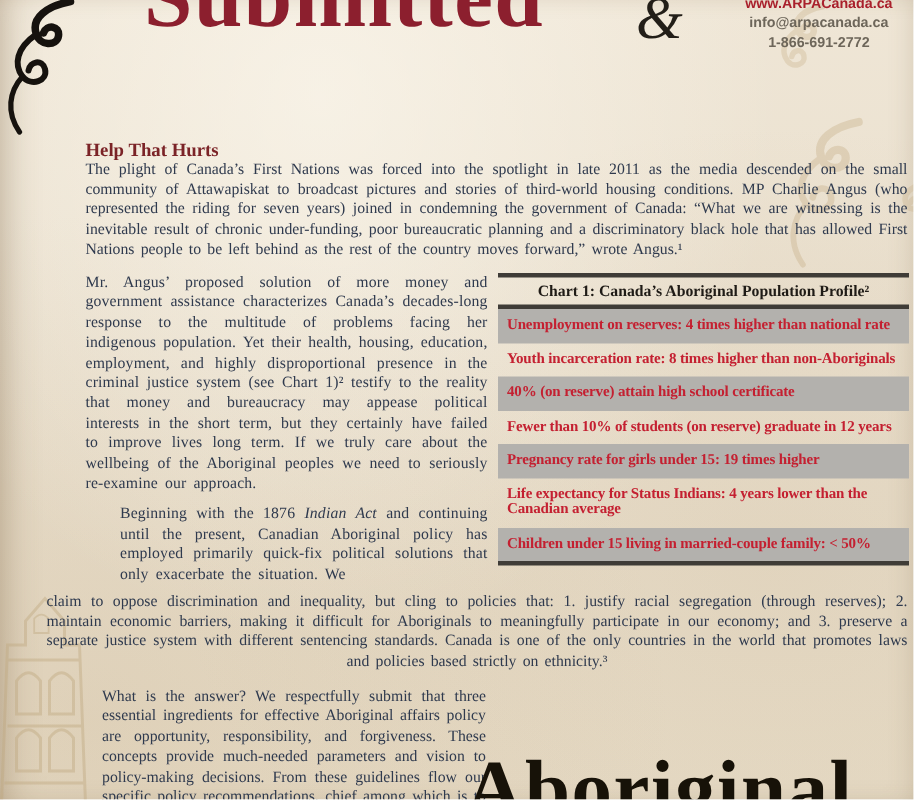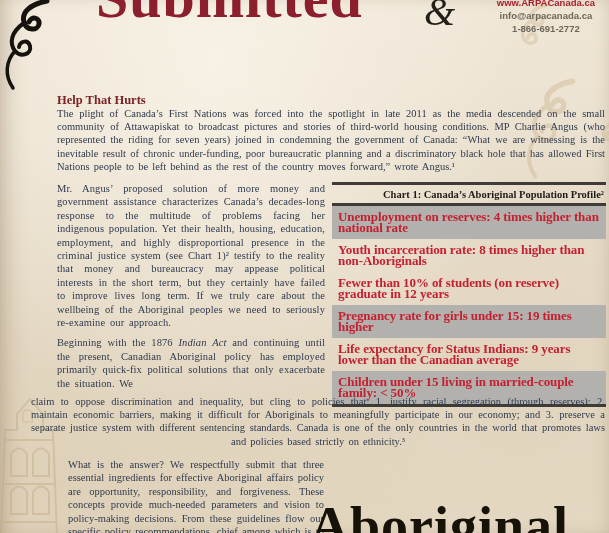--- a/index.html
+++ b/index.html
@@ -30,25 +30,25 @@
   .contact .mail,.contact .phone{color:#6d665a;font-weight:bold;text-align:center;}
   .report-title{top:26px;left:64px;font-size:23px;font-weight:bold;color:var(--title-black);letter-spacing:.5px;z-index:3;}
   .report-subtitle{top:54px;left:66px;font-size:11px;font-weight:bold;color:#45403a;letter-spacing:.2px;z-index:3;}
   
   .section-heading{top:93px;left:57px;font-size:12.5px;font-weight:bold;color:var(--heading-maroon);z-index:2;}
   .para{color:var(--body-text);font-size:10.5px;line-height:13.2px;text-align:justify;word-spacing:1.5px;z-index:2;}
   .intro{top:107px;left:57px;width:548px;}
   .columns{top:182px;left:57px;width:549px;display:flex;z-index:2;}
   .leftcol{width:268px;margin-right:7px;}
   .leftcol .para{font-size:10.5px;line-height:13.4px;word-spacing:2px;letter-spacing:.1px;}
-  .leftcol .p2{margin-top:7px;}
+  .leftcol .p2{margin-top:7px;margin-left:23px;}
   
   .chart{width:274px;border-top:3px solid #3f3c37;border-bottom:3px solid #3f3c37;align-self:flex-start;}
-  .chart-title{font-weight:bold;font-size:10.5px;color:#1f1b16;text-align:right;padding:4px 2px 3px;border-bottom:3px solid #3f3c37;}
-  .chart-row{font-weight:bold;font-size:13px;letter-spacing:-.1px;color:var(--chart-red);padding:6px 6px;line-height:10.5px;}
+  .chart-title{font-weight:bold;font-size:10.5px;color:#1f1b16;text-align:center;padding:4px 2px 3px;border-bottom:3px solid #3f3c37;}
+  .chart-row{font-weight:bold;font-size:10px;letter-spacing:-.1px;color:var(--chart-red);padding:6px 6px;line-height:10.5px;}
   .chart-row.gray{background:var(--row-gray);}
   
   .continuation{top:395px;left:31px;width:574px;text-align:justify;text-align-last:center;}
   .answer{top:458px;left:68px;width:528px;line-height:13.4px;}
   .answer .wrap-spacer{float:right;width:272px;height:28px;margin-top:52px;}
   .big-word{top:499px;left:310px;font-size:54px;line-height:54px;font-weight:bold;color:#171208;letter-spacing:1px;z-index:2;}
   .ital{font-style:italic;}
   .bld{font-weight:normal;margin-top:20px;}
   
   .flourish-tl{top:-2px;left:2px;z-index:1;}
@@ -112,23 +112,24 @@
 
   <div class="abs columns">
     <div class="leftcol">
       <div class="para">Mr. Angus’ proposed solution of more money and government assistance characterizes Canada’s decades-long response to the multitude of problems facing her indigenous population. Yet their health, housing, education, employment, and highly disproportional presence in the criminal justice system (see Chart 1)² testify to the reality that money and bureaucracy may appease political interests in the short term, but they certainly have failed to improve lives long term. If we truly care about the wellbeing of the Aboriginal peoples we need to seriously re-examine our approach.</div>
       <div class="para p2"><span>Beginning with the 1876 </span><span class="ital">Indian Act</span><span> and continuing until the present, Canadian Aboriginal policy has employed primarily quick-fix political solutions that only exacerbate the situation. We</span></div>
     </div>
     <div class="chart">
       <div class="chart-title">Chart 1: Canada’s Aboriginal Population Profile²</div>
       <div class="chart-row gray">Unemployment on reserves: 4 times higher than national rate</div>
       <div class="chart-row">Youth incarceration rate: 8 times higher than non-Aboriginals</div>
+      <div class="chart-row gray">40% (on reserve) attain high school certificate</div>
       <div class="chart-row">Fewer than 10% of students (on reserve) graduate in 12 years</div>
       <div class="chart-row gray">Pregnancy rate for girls under 15: 19 times higher</div>
-      <div class="chart-row">Life expectancy for Status Indians: 9 years lower than the Canadian average</div>
+      <div class="chart-row">Life expectancy for Status Indians: 4 years lower than the Canadian average</div>
       <div class="chart-row gray">Children under 15 living in married-couple family: &lt; 50%</div>
     </div>
   </div>
 
   <div class="abs para continuation">claim to oppose discrimination and inequality, but cling to policies that: 1. justify racial segregation (through reserves); 2. maintain economic barriers, making it difficult for Aboriginals to meaningfully participate in our economy; and 3. preserve a separate justice system with different sentencing standards. Canada is one of the only countries in the world that promotes laws and policies based strictly on ethnicity.³</div>
 
   <div class="abs para answer">
     <span class="wrap-spacer"></span>
     <span>What is the answer? We respectfully submit that three essential ingredients for effective Aboriginal affairs policy are </span><span class="bld">opportunity, responsibility, and forgiveness</span><span>. These concepts provide much-needed parameters and vision to policy-making decisions. From these guidelines flow our specific policy recommendations, chief among which is to make it possible for bands to opt out of the </span>
   </div>

